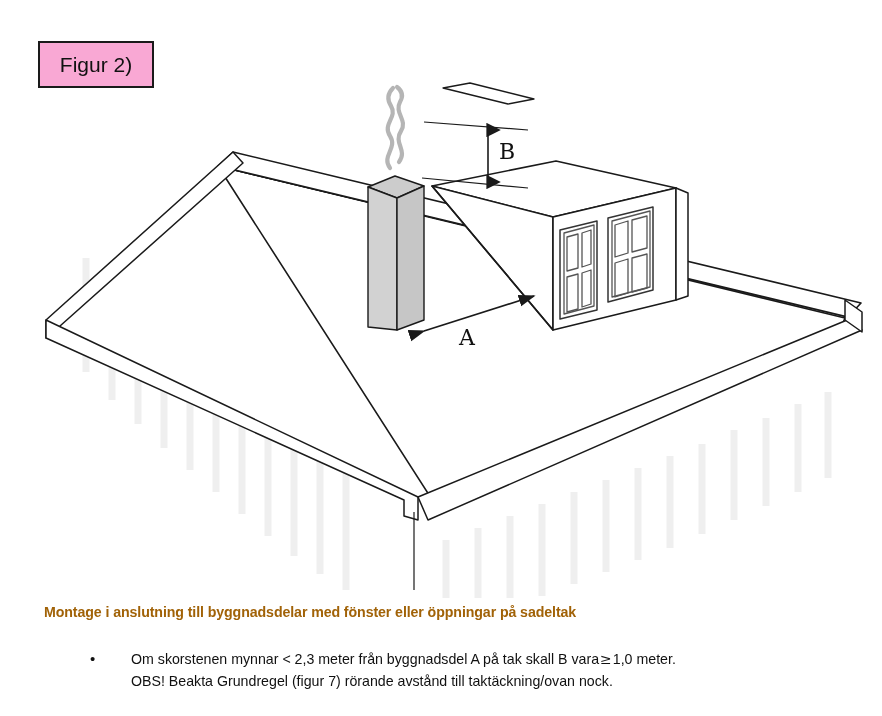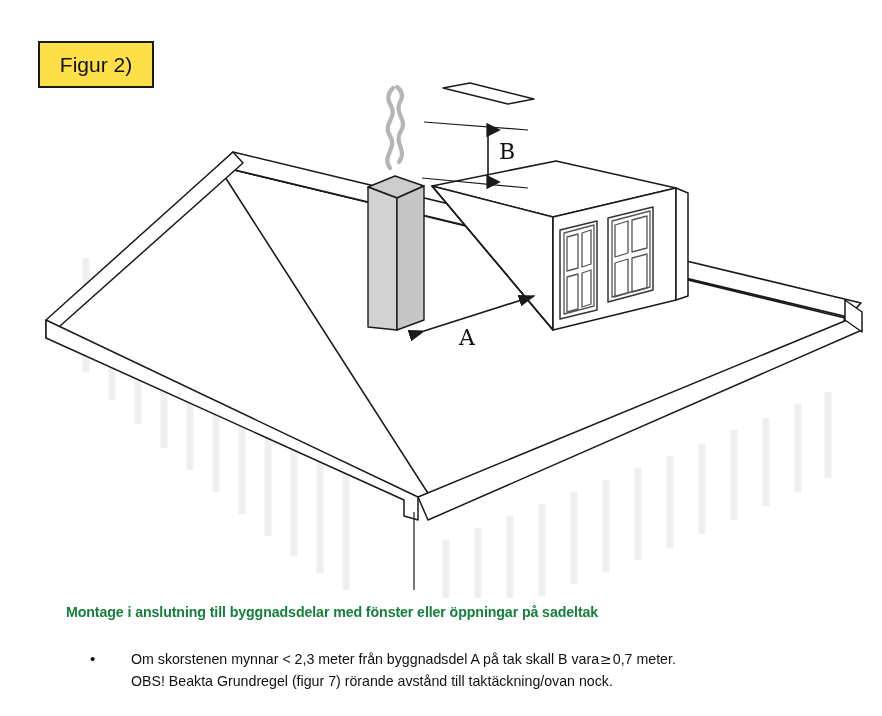--- a/index.html
+++ b/index.html
@@ -22,21 +22,21 @@
   }
 
   
   .figure-label {
     position: absolute;
     left: 38px;
     top: 41px;
     width: 116px;
     height: 47px;
     border: 2px solid #1a1a1a;
-    background: #fde047;
+    background: #f9a8d4;
     display: flex;
     align-items: center;
     justify-content: center;
     box-sizing: border-box;
     z-index: 5;
   }
   .figure-label span {
     font-size: 21px;
     line-height: 1;
     color: #111111;
@@ -53,26 +53,26 @@
 
   
   .caption {
     position: absolute;
     left: 0;
     top: 604px;
     width: 882px;
   }
   .caption-heading {
     position: absolute;
-    left: 66px;
+    left: 44px;
     top: 0px;
     font-size: 14.2px;
     font-weight: bold;
     letter-spacing: -0.1px;
-    color: #15803d;
+    color: #a16207;
     white-space: nowrap;
   }
   .bullet-list {
     position: absolute;
     left: 0;
     top: 44px;
     width: 882px;
   }
   .bullet-row {
     position: relative;
@@ -244,20 +244,20 @@
 
   </svg>
 
   <div class="caption">
     <div class="caption-heading" id="heading-el">Montage i anslutning till byggnadsdelar med fönster eller öppningar på sadeltak</div>
 
     <div class="bullet-list">
       <div class="bullet-row">
         <span class="bullet-dot">•</span>
         <div class="bullet-line">
-          <span>Om skorstenen mynnar &lt; 2,3 meter från byggnadsdel A på tak skall B vara</span><span class="ge-sym">≥</span><span>0,7 meter.</span>
+          <span>Om skorstenen mynnar &lt; 2,3 meter från byggnadsdel A på tak skall B vara</span><span class="ge-sym">≥</span><span>1,0 meter.</span>
         </div>
         <div class="bullet-line">OBS! Beakta Grundregel (figur 7) rörande avstånd till taktäckning/ovan nock.</div>
       </div>
     </div>
   </div>
 
 </div>
 
 </body></html>

